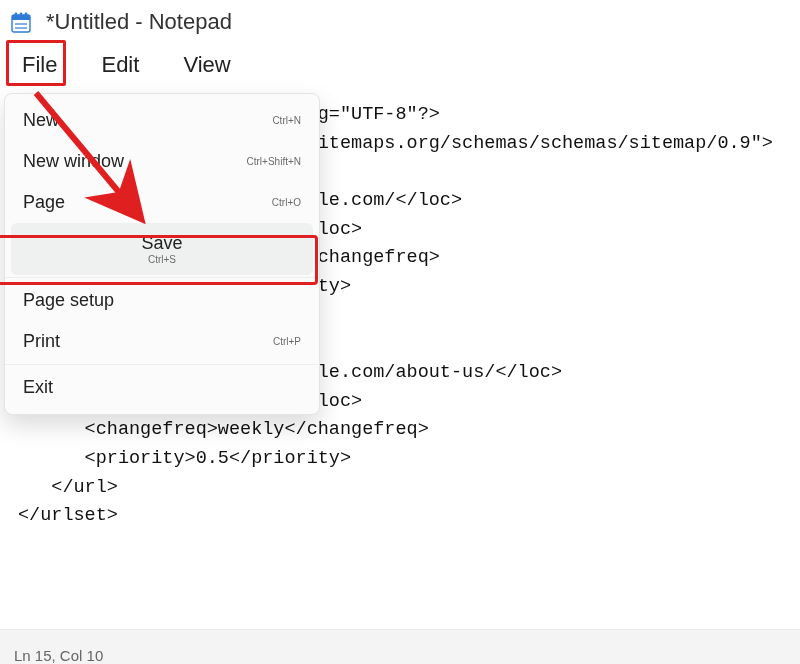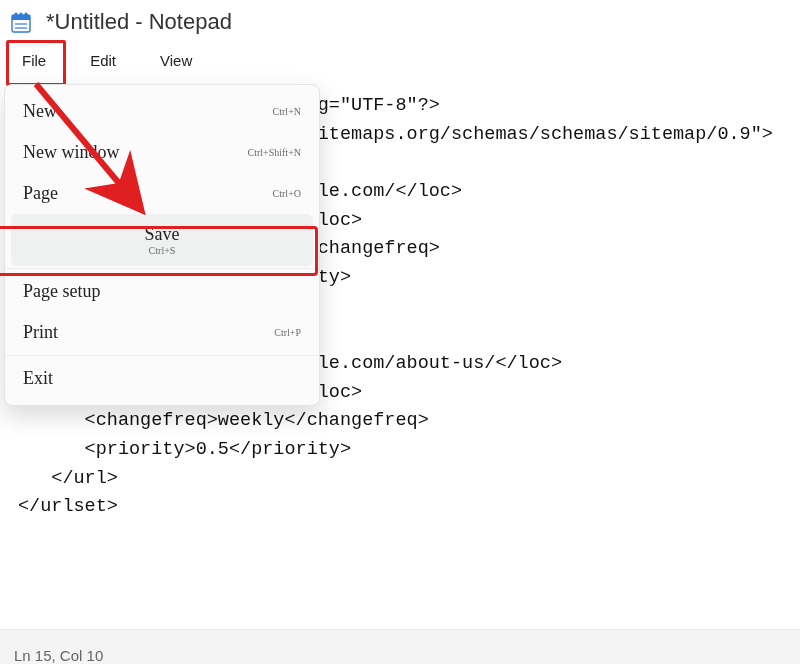--- a/index.html
+++ b/index.html
@@ -25,21 +25,21 @@
     height: 22px;
     margin-right: 14px;
     display: inline-flex;
     align-items: center;
     justify-content: center;
   }
   .menubar {
     display: flex;
     gap: 28px;
     padding: 4px 14px 10px 14px;
-    font-size: 15px;
+    font-size: 22px;
     color: #222;
   }
   .menubar .menu-item {
     padding: 4px 8px;
     border-radius: 4px;
     cursor: default;
   }
   .file-highlight {
     position: relative;
   }
@@ -73,21 +73,20 @@
     position: absolute;
     left: 4px;
     top: 0px;
     width: 314px;
     background: #fbfbfb;
     border: 1px solid #e4e4e4;
     border-radius: 8px;
     box-shadow: 0 10px 24px rgba(0,0,0,0.15);
     padding: 6px 0;
     z-index: 10;
-    font-family: Liberation Serif, serif;
   }
   .dropdown .row {
     display: flex;
     justify-content: space-between;
     align-items: center;
     padding: 10px 18px;
     font-size: 18px;
     color: #222;
     cursor: default;
   }

